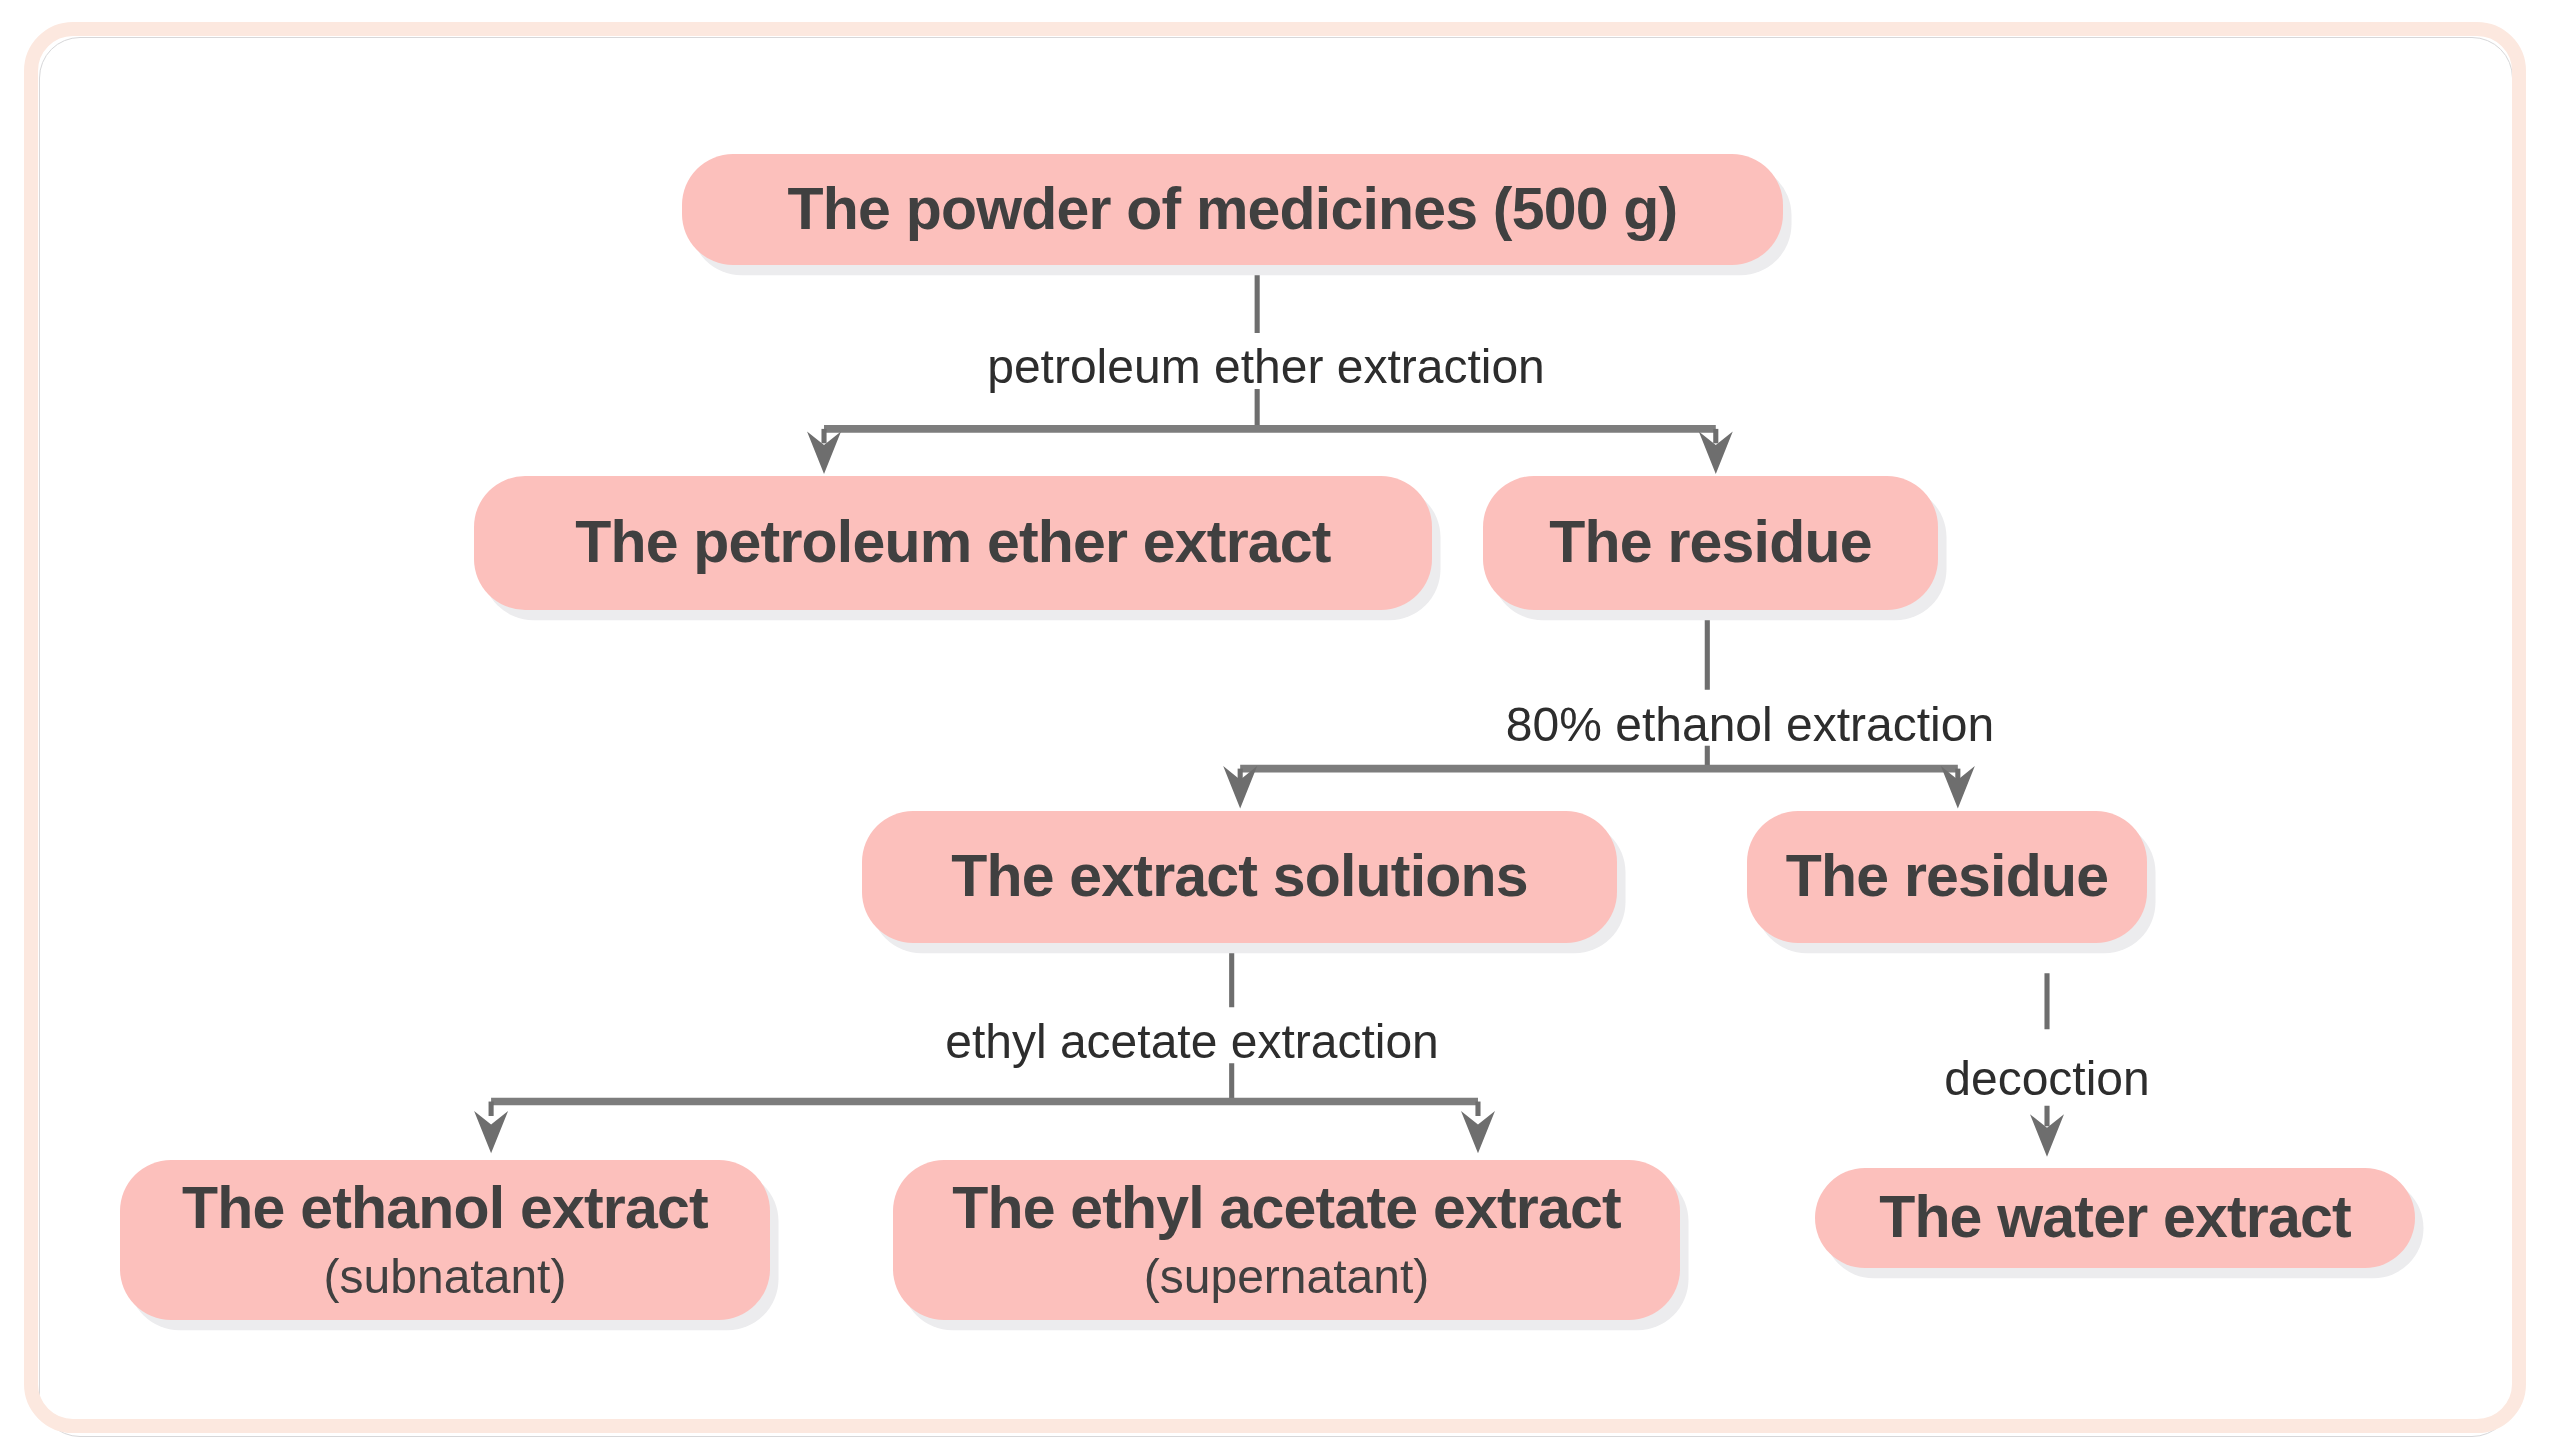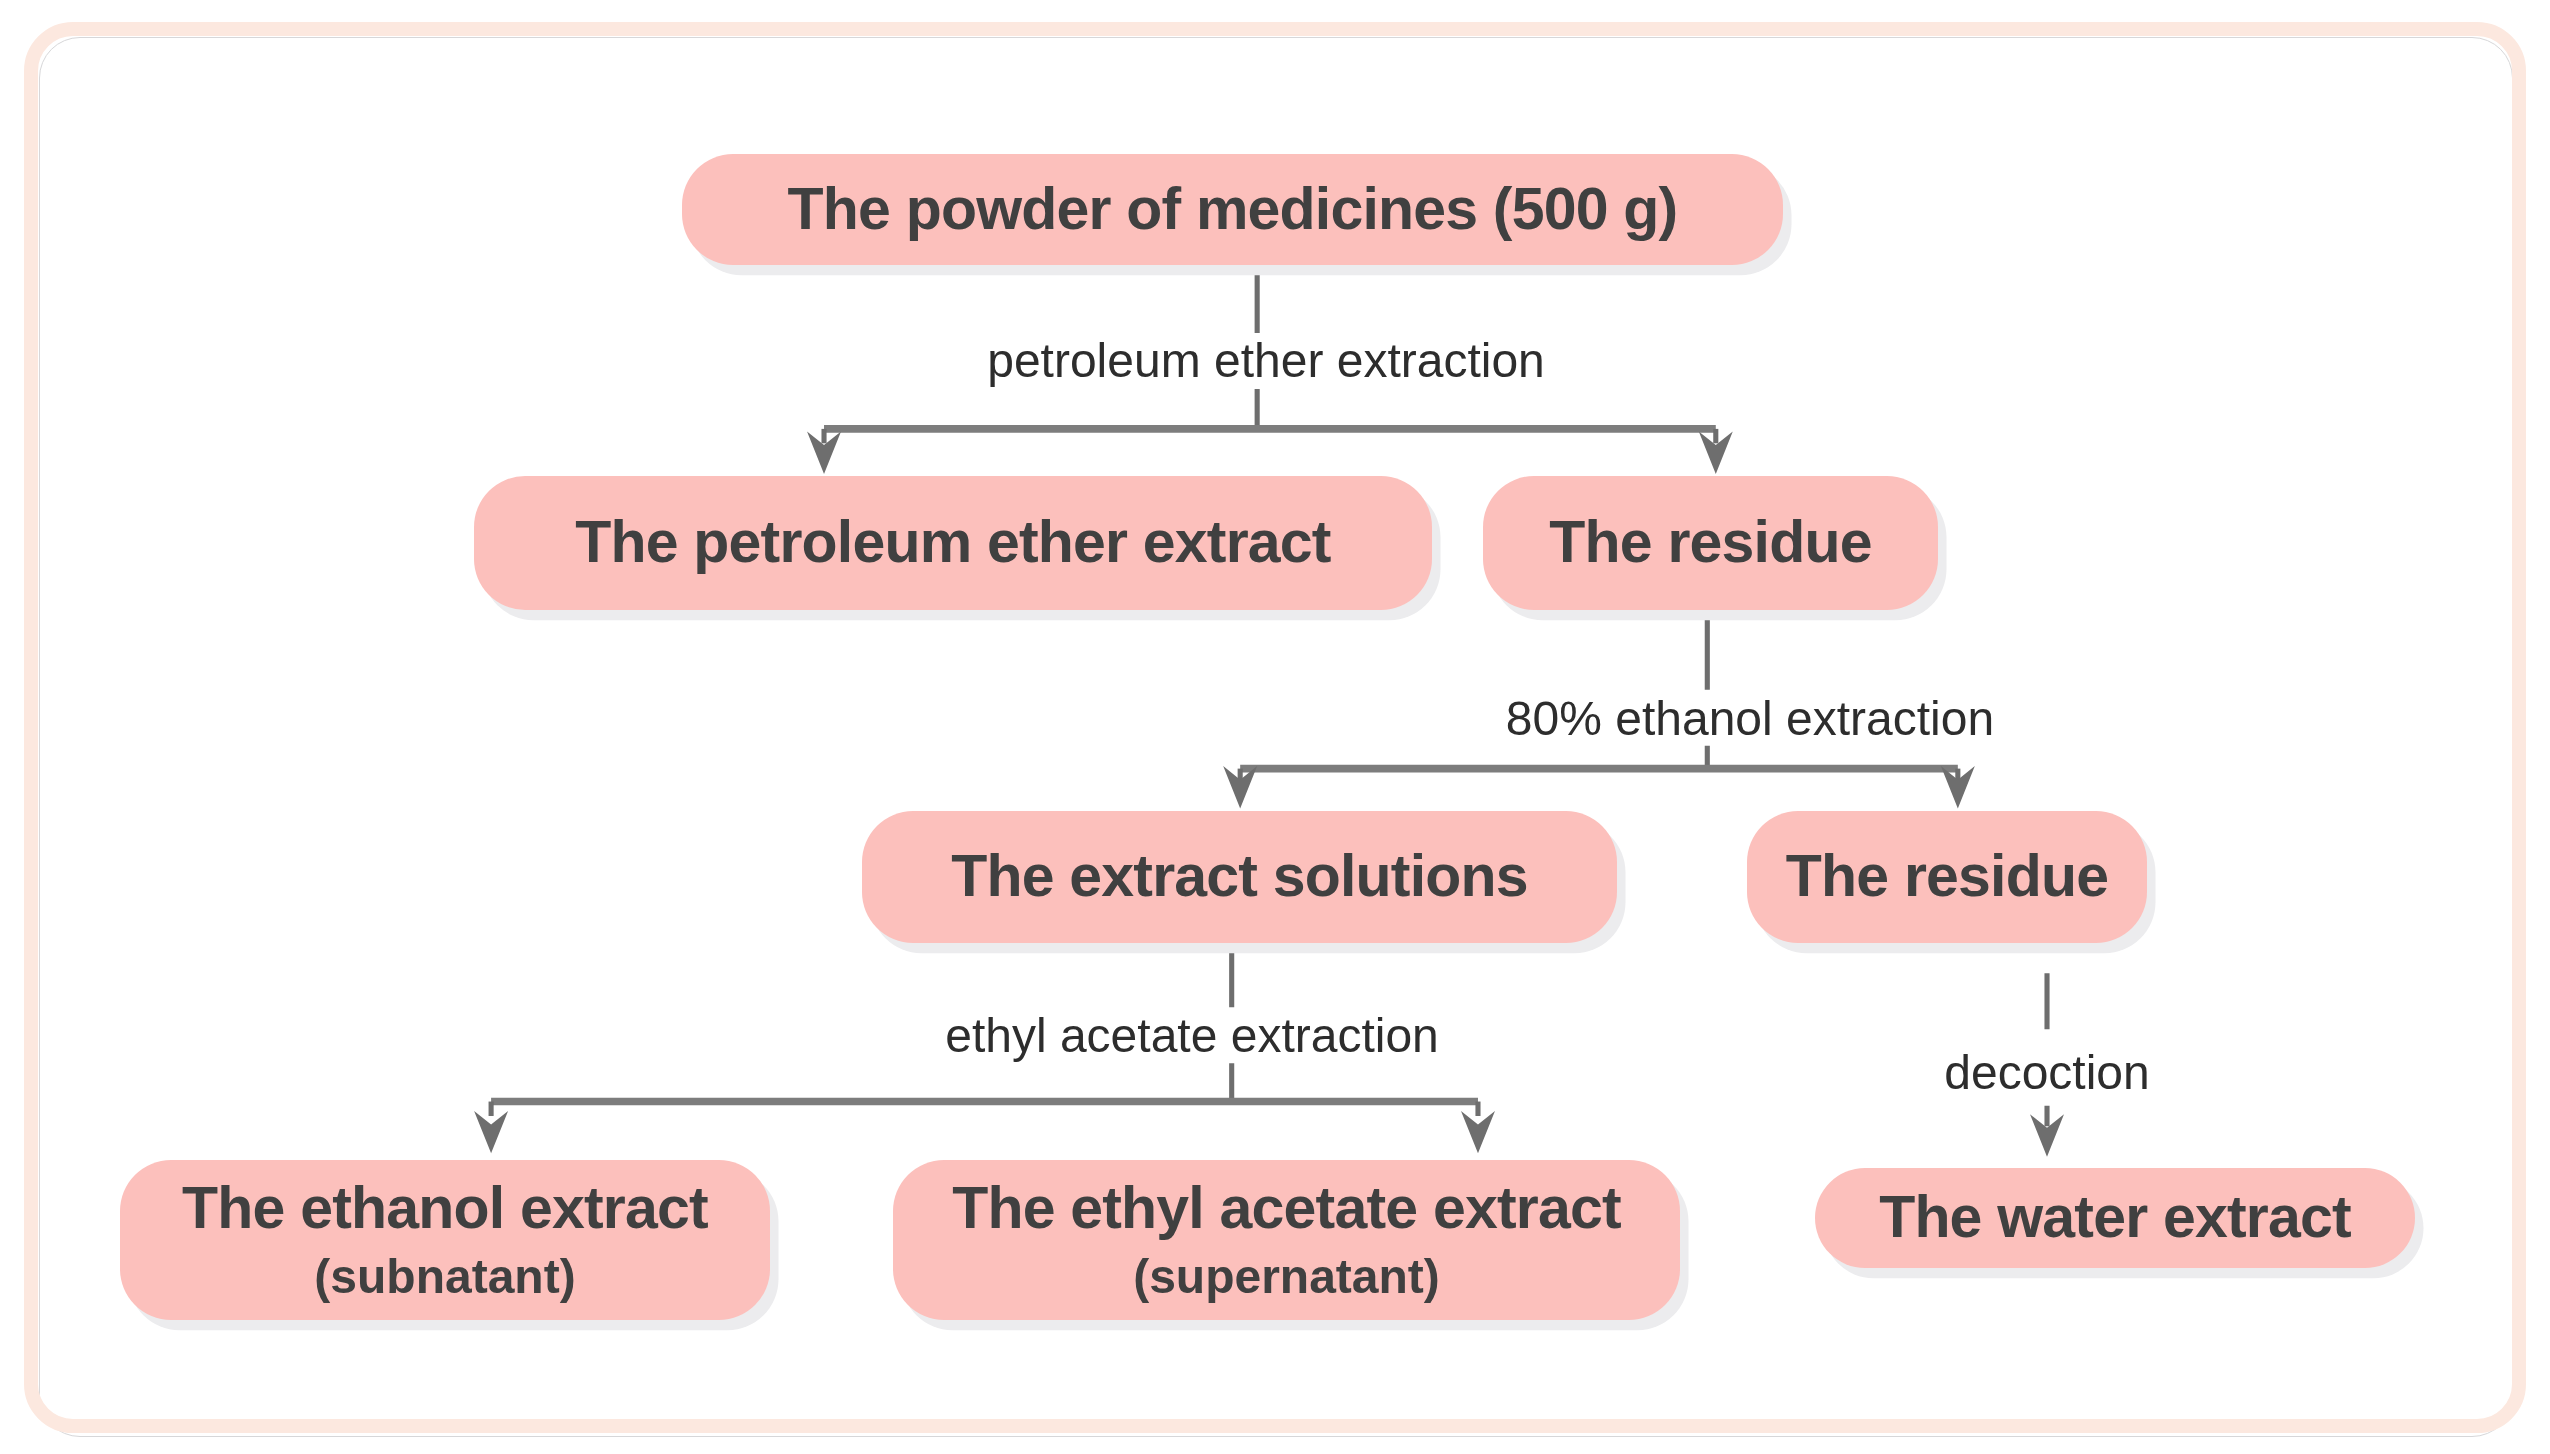--- a/index.html
+++ b/index.html
@@ -42,32 +42,33 @@
     color: #404040;
   }
   .node .title {
     font-weight: bold;
     font-size: 59px;
     letter-spacing: -0.8px;
     line-height: 1.05;
     white-space: nowrap;
   }
   .node .sub {
-    font-weight: bold;
+    font-weight: normal;
     font-size: 48px;
     line-height: 1.05;
     margin-top: 12px;
     white-space: nowrap;
   }
   .edge-label {
     position: absolute;
     transform: translate(-50%, -50%);
     font-size: 48px;
     color: #2d2d2d;
     white-space: nowrap;
+    margin-top: 6px;
   }
 </style>
 </head>
 <body>
 
 <div class="stage">
 
   <div class="frame-gray"></div>
   <div class="frame-pink"></div>
 

